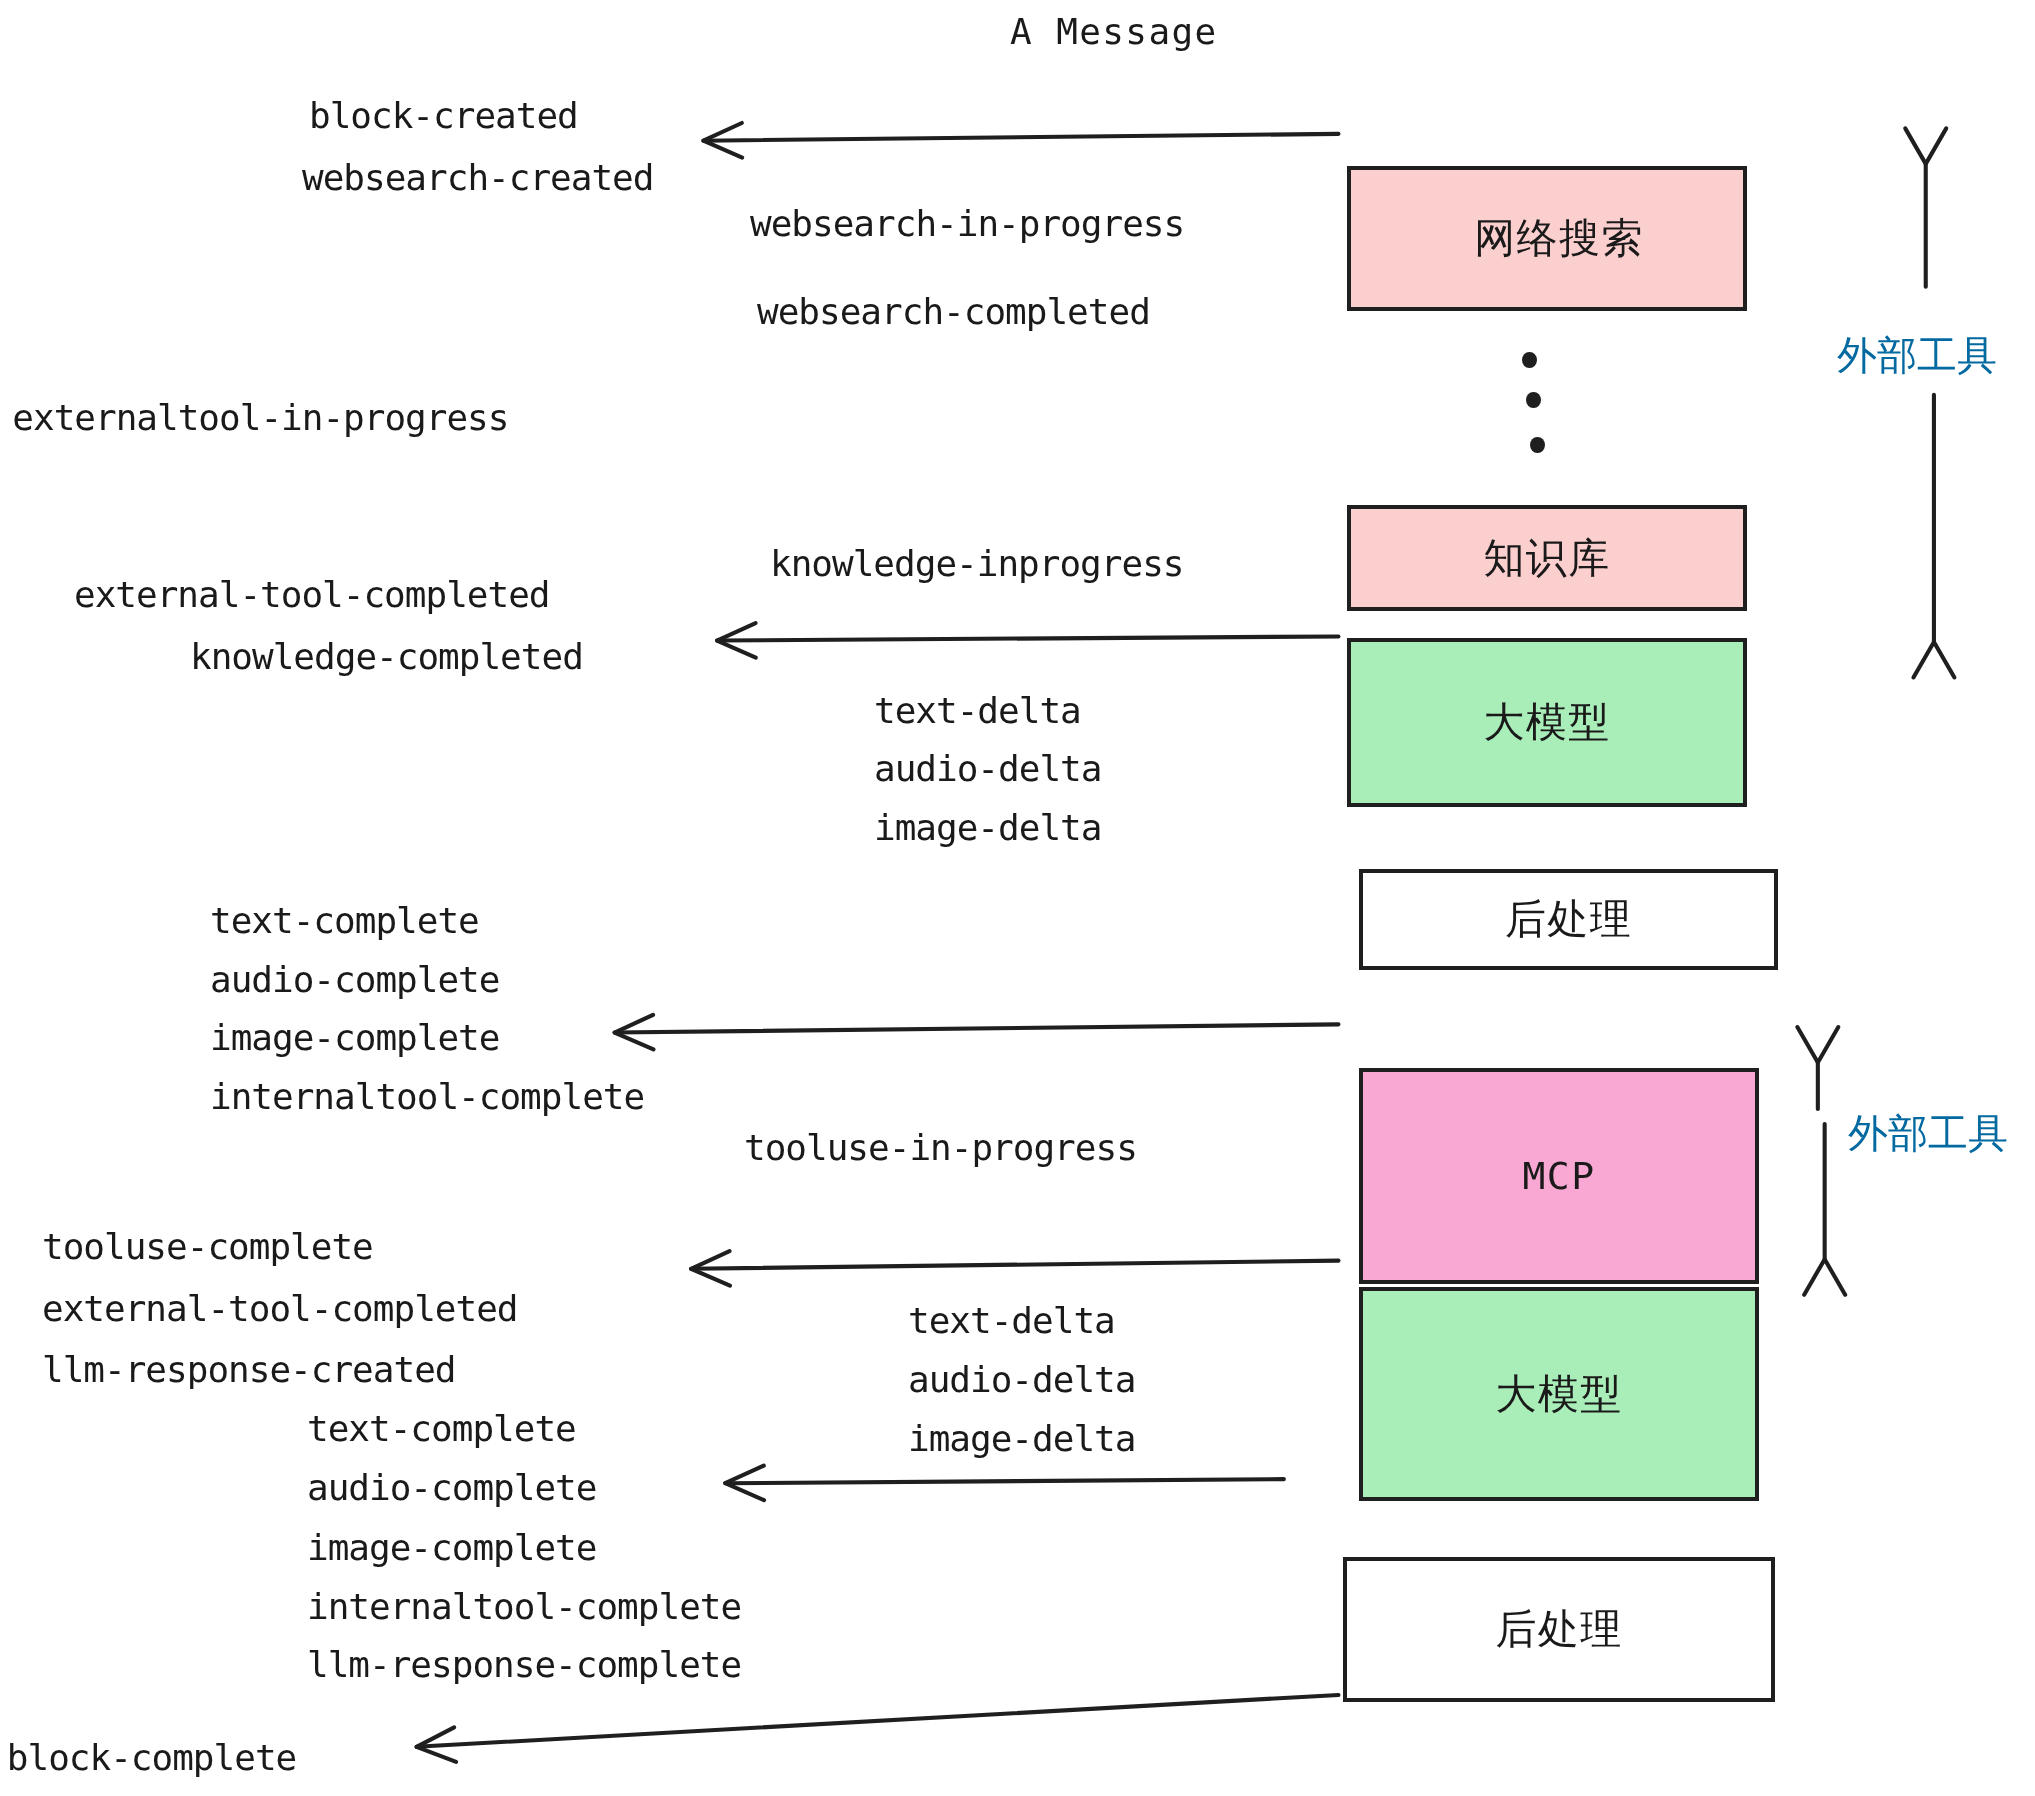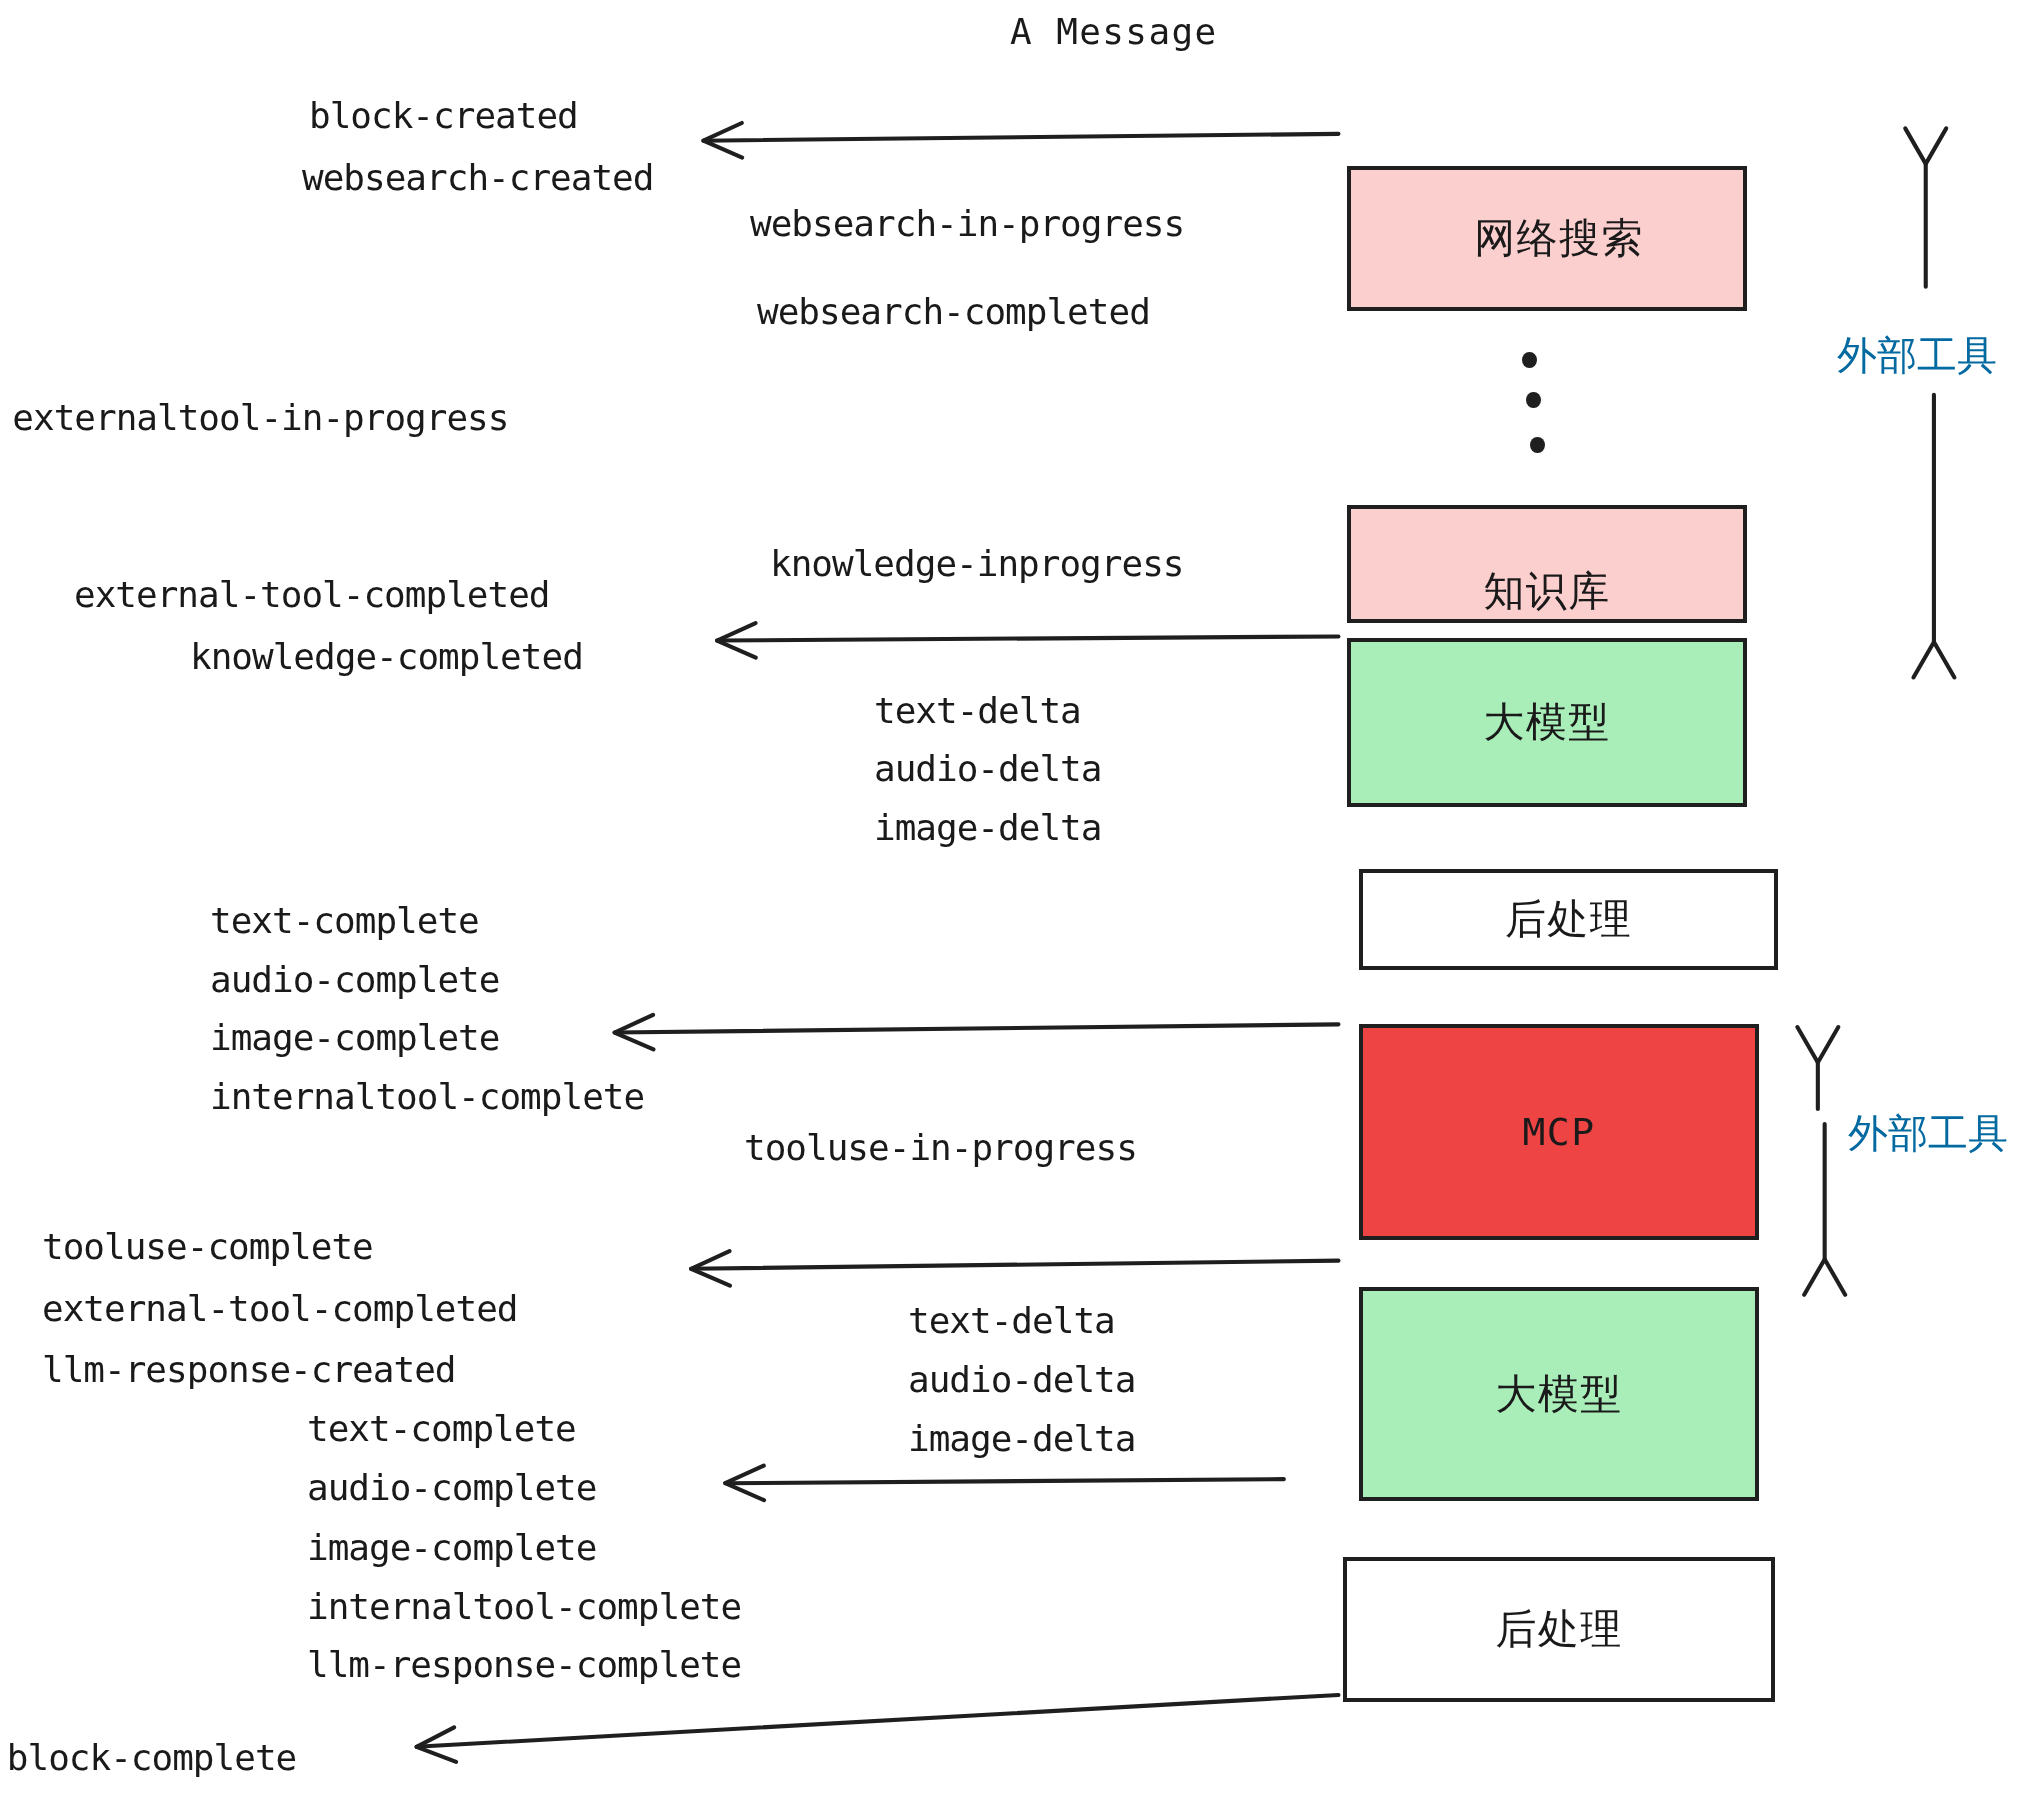--- a/index.html
+++ b/index.html
@@ -102,30 +102,30 @@
         <path d="M 2632 1504 L 2662 1556 L 2692 1504"></path>
         <path d="M 2672 1646 L 2672 1844"></path>
         <path d="M 2642 1896 L 2672 1844 L 2702 1896"></path>
       </g>
   </svg>
 
   <div id="nodes-layer">
       <div class="node" style="left: 1347px; top: 166px; width: 400px; height: 145px; background: rgb(252, 207, 207); padding-left: 24px;">
         <span>网络搜索</span>
       </div>
-      <div class="node" style="left: 1347px; top: 505px; width: 400px; height: 118px; background: rgb(252, 207, 207); align-items: flex-end;">
+      <div class="node" style="left: 1347px; top: 505px; width: 400px; height: 106px; background: rgb(252, 207, 207);">
         <span>知识库</span>
       </div>
       <div class="node" style="left: 1347px; top: 638px; width: 400px; height: 169px; background: rgb(169, 238, 185);">
         <span>大模型</span>
       </div>
       <div class="node" style="left: 1359px; top: 869px; width: 419px; height: 101px; background: rgb(255, 255, 255);">
         <span>后处理</span>
       </div>
-      <div class="node mono-label" style="left: 1359px; top: 1024px; width: 400px; height: 216px; background: #ef4444;">
+      <div class="node mono-label" style="left: 1359px; top: 1068px; width: 400px; height: 216px; background: #f9a8d4;">
         <span>MCP</span>
       </div>
       <div class="node" style="left: 1359px; top: 1287px; width: 400px; height: 214px; background: rgb(169, 238, 185);">
         <span>大模型</span>
       </div>
       <div class="node" style="left: 1343px; top: 1557px; width: 432px; height: 145px; background: rgb(255, 255, 255);">
         <span>后处理</span>
       </div>
     </div>
   <div id="dots-layer">

